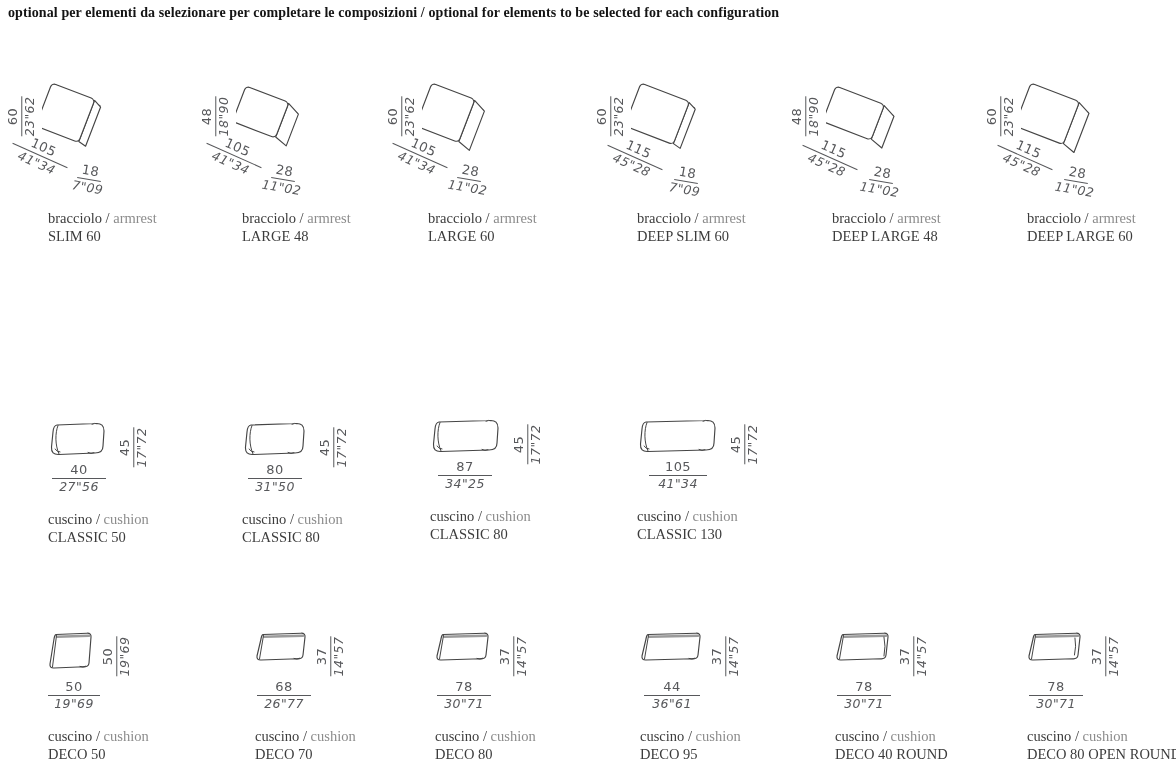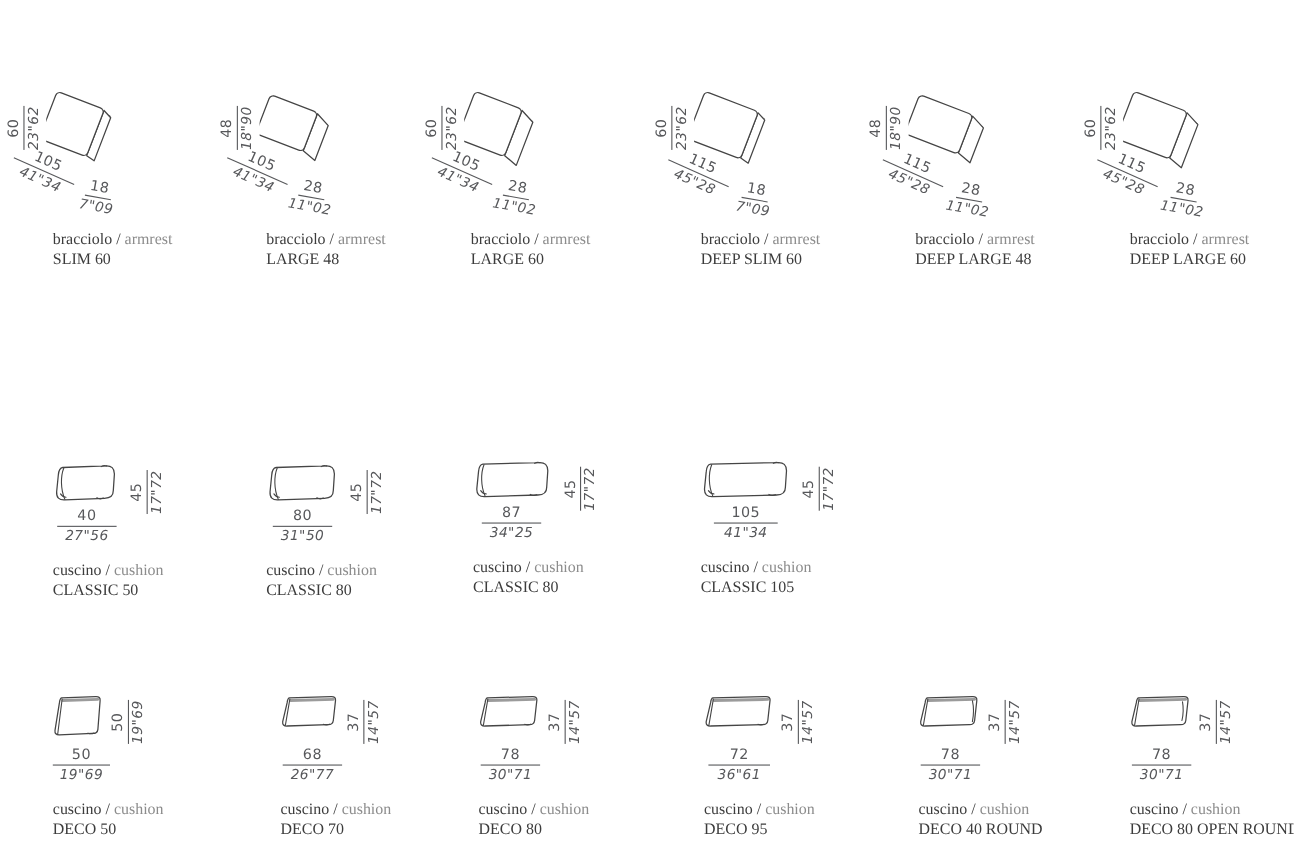--- a/index.html
+++ b/index.html
@@ -40,20 +40,21 @@
           stroke-linejoin:round;stroke-linecap:round;}
   svg .crease{fill:none;stroke:#454545;stroke-width:1;stroke-linecap:round;}
   svg .band{fill:none;stroke:#9b9b9b;stroke-width:2.6;stroke-linecap:round;}
   svg .nofill{fill:none;}
 </style>
 </head>
 <body>
 
 <div class="page">
 
+  <div class="header">optional per elementi da selezionare per completare le composizioni / optional for elements to be selected for each configuration</div>
 
   <div class="cell" style="left:4px;top:78px;width:195px;height:175px;">
     <div class="vdim" style="left:0;top:6px;width:36px;height:64px;">
       <div class="dim">
           <span class="cm">60</span>
           <span class="bar"></span>
           <span class="inch">23"62</span>
         </div>
     </div>
     <svg style="position:absolute;left:38px;top:0;" width="100" height="84" viewBox="0 0 100 84">
@@ -351,21 +352,21 @@
           <span class="inch">17"72</span>
         </div>
     </div>
     <div class="dim" style="position:absolute;left:12px;top:48px;width:58px;">
       <span class="cm">105</span>
         <span class="bar"></span>
         <span class="inch">41"34</span>
     </div>
     <div class="cap" style="left:0;top:96px;">
       <div><span>cuscino</span><span> / </span><span class="gray">cushion</span></div>
-      <div>CLASSIC 105</div>
+      <div>CLASSIC 130</div>
     </div>
   </div>
 
   <div class="cell" style="left:48px;top:628px;width:200px;height:135px;">
     <svg style="position:absolute;left:0;top:3px;" width="50" height="42" viewBox="0 0 50 42">
       <path class="band" d="M 9,5.8 L 41,4.8"></path>
       <path class="ln nofill" d="M 8,3.5 L 39,2.2 Q 43.5,2 43,6 L 41,32 Q 40.5,36 36,35.8 L 6,37 Q 1.5,37.2 2,33 L 6,8 Q 6.5,4 8,3.5 Z"></path>
       <path class="crease" d="M 8.5,4.5 L 4.5,36"></path>
       <path class="crease" d="M 32,35.5 q 3,1.2 5.5,-0.2"></path>
     </svg>
@@ -445,21 +446,21 @@
       <path class="crease" d="M 49,27.5 q 3,1.2 5.5,-0.2"></path>
     </svg>
     <div class="vdim" style="left:68px;top:0;width:36px;height:56px;">
       <div class="dim">
           <span class="cm">37</span>
           <span class="bar"></span>
           <span class="inch">14"57</span>
         </div>
     </div>
     <div class="dim" style="position:absolute;left:4px;top:52px;width:56px;">
-      <span class="cm">72</span>
+      <span class="cm">44</span>
         <span class="bar"></span>
         <span class="inch">36"61</span>
     </div>
     <div class="cap" style="left:0;top:100px;">
       <div><span>cuscino</span><span> / </span><span class="gray">cushion</span></div>
       <div>DECO 95</div>
     </div>
   </div>
 
   <div class="cell" style="left:835px;top:628px;width:190px;height:135px;">

